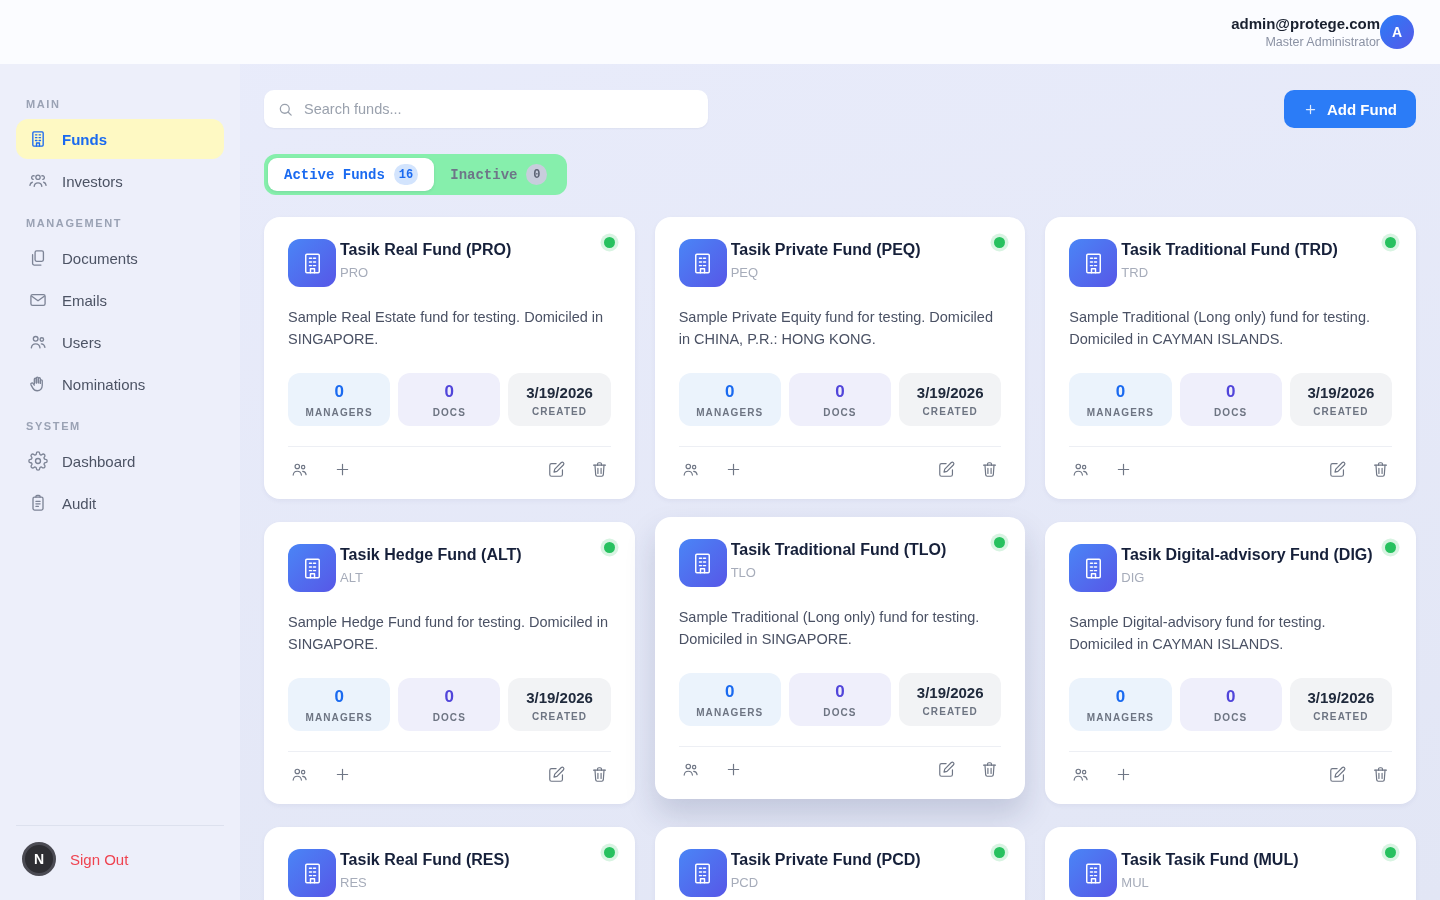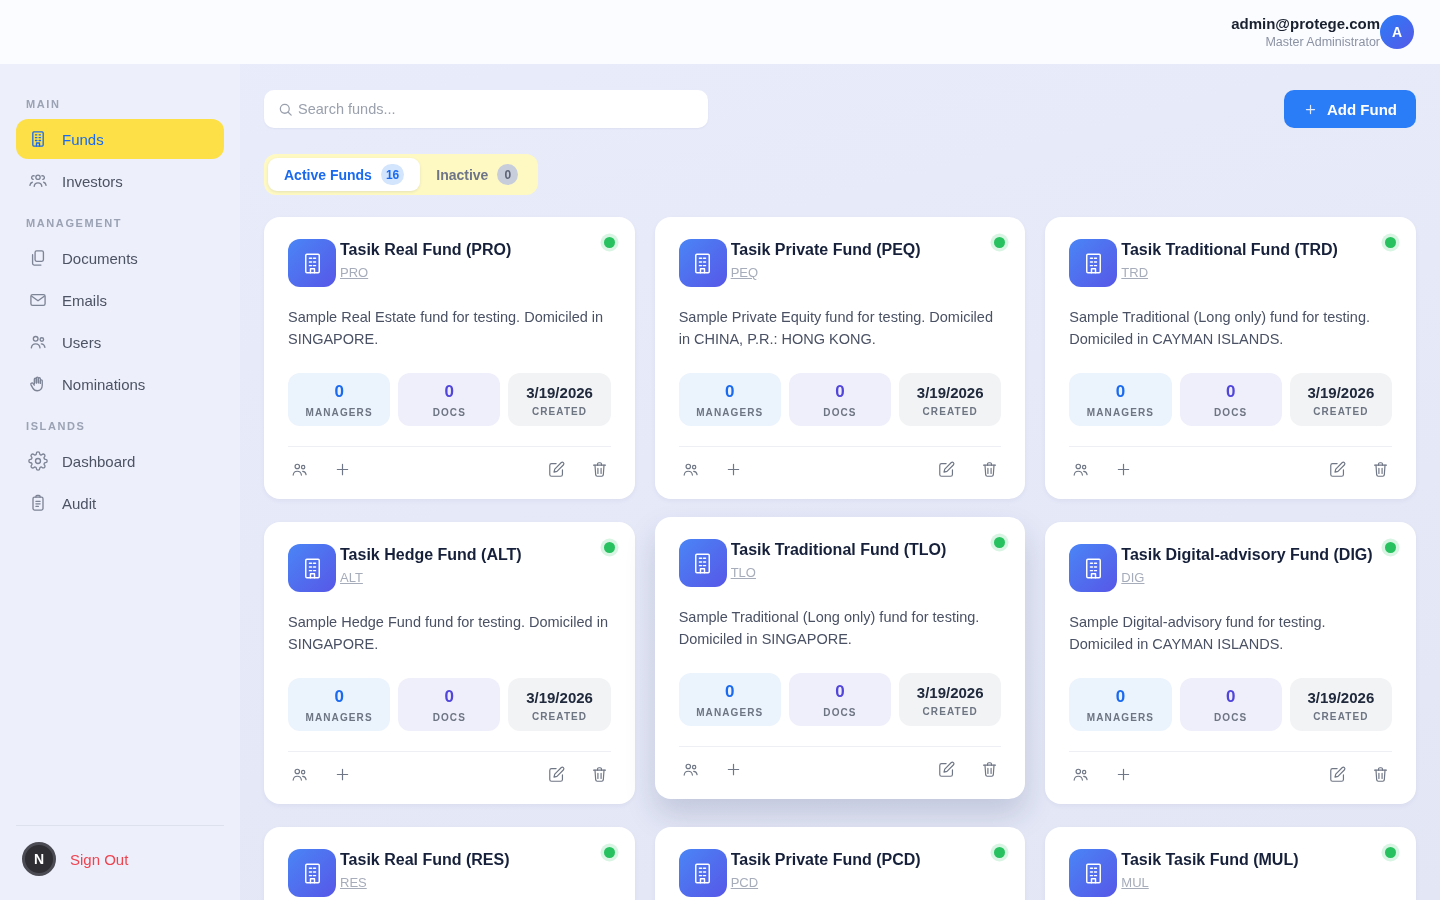--- a/index.html
+++ b/index.html
@@ -36,58 +36,58 @@
     font-size:11px; font-weight:bold; letter-spacing:1.6px;
     color:#9aa2b4; margin:16px 10px 9px;
   }
   .nav-section:first-child .section-label { }
   .nav-item {
     display:flex; align-items:center; gap:14px;
     padding:10px 12px; border-radius:12px;
     color:#4c5364; font-size:15px; cursor:pointer; margin-bottom:2px;
   }
   .nav-item svg { width:20px; height:20px; stroke:#7d8496; fill:none; stroke-width:1.6; stroke-linecap:round; stroke-linejoin:round; flex-shrink:0; }
-  .nav-item.active { background:#fde047; color:var(--link-blue,#1a6af0); font-weight:normal; }
+  .nav-item.active { background:#fef9c3; color:var(--link-blue,#1a6af0); font-weight:bold; }
   .nav-item.active svg { stroke:var(--link-blue,#1a6af0); }
   .sidebar-footer {
     margin-top:auto; border-top:1px solid #dde1ee;
     padding:16px 6px 2px; display:flex; align-items:center; gap:14px;
   }
   .logo-circle {
     width:34px; height:34px; border-radius:50%;
     background:#2e2e33; border:3px solid #4b4b53;
     color:#fff; font-weight:bold; font-size:14px;
     display:flex; align-items:center; justify-content:center;
   }
   .signout { color:var(--signout-red,#ef4350); font-size:15px; cursor:pointer; }
   
   .main {
     position:fixed; left:240px; top:64px; right:0; bottom:0;
     padding:26px 24px; overflow:hidden;
   }
   .toolbar { display:flex; align-items:center; justify-content:space-between; }
   .search-box {
     width:444px; height:38px; background:#fff; border-radius:10px;
-    display:flex; align-items:center; gap:4px; padding:0 13px;
+    display:flex; align-items:center; gap:10px; padding:0 13px;
     box-shadow:0 1px 2px rgba(20,30,70,.05);
   }
   .search-box svg { width:17px; height:17px; stroke:#9aa1ad; fill:none; stroke-width:1.8; stroke-linecap:round; }
   .search-input {
     flex:1; border:none; outline:none; background:transparent;
     font-size:14.5px; color:#333; font-family:inherit;
   }
   .search-input::placeholder { color:#9aa1ad; }
   .add-fund {
     height:38px; padding:0 19px; border:none; border-radius:10px;
     background:var(--accent-blue,#2b7cf7); color:#fff; font-size:15px; font-weight:bold;
     display:flex; align-items:center; gap:9px; cursor:pointer; font-family:inherit;
   }
   .add-fund svg { width:15px; height:15px; stroke:rgba(255,255,255,.85); fill:none; stroke-width:2; stroke-linecap:round; }
   
-  .tabs { margin-top:26px; display:inline-flex; background:#fef9c3; border-radius:12px; padding:4px; }
+  .tabs { margin-top:26px; display:inline-flex; background:#86efac; border-radius:12px; padding:4px;font-family:Liberation Mono, monospace; }
   .tab {
     display:flex; align-items:center; gap:9px; padding:6px 16px;
     border-radius:9px; font-size:14px; font-weight:bold;
     color:#6e7588; cursor:pointer;
   }
   .tab.active { background:#fff; color:var(--link-blue,#1a6af0); box-shadow:0 1px 3px rgba(20,30,70,.1); }
   .badge {
     min-width:21px; height:21px; padding:0 5px; border-radius:11px;
     display:flex; align-items:center; justify-content:center;
     font-size:12px; font-weight:bold;
@@ -111,21 +111,21 @@
     width:48px; height:48px; border-radius:12px; flex-shrink:0;
     background:linear-gradient(135deg,#4a85f6 0%,#5757e7 100%);
     display:flex; align-items:center; justify-content:center;
   }
   .fund-icon svg { width:27px; height:27px; stroke:#fff; fill:none; stroke-width:1.3; stroke-linecap:round; stroke-linejoin:round; }
   .titles { min-width:0; flex:1; padding-top:2px; padding-right:6px; }
   .card-title {
     font-size:16px; font-weight:bold; color:#16203a;
     white-space:nowrap; overflow:hidden; text-overflow:ellipsis;
   }
-  .card-code { font-size:13px; color:#a6acba; margin-top:6px;text-decoration:underline; }
+  .card-code { font-size:13px; color:#a6acba; margin-top:6px; }
   .status-dot {
     position:absolute; top:20px; right:20px;
     width:11px; height:11px; border-radius:50%;
     background:var(--status-green,#27c15f);
     box-shadow:0 0 0 3.5px rgba(39,193,95,.18);
   }
   .card-desc { margin-top:20px; font-size:14.5px; color:#4a5164; line-height:1.5; height:46px; }
   .card-stats { display:flex; gap:8px; margin-top:20px; }
   .stat { flex:1; border-radius:12px; text-align:center; padding:9px 2px 8px; }
   .stat-value { font-size:17px; font-weight:bold; }
@@ -223,21 +223,21 @@
               <path d="M7.6 11.6V6.2a1.2 1.2 0 0 1 2.4 0v4.6"></path>
               <path d="M10 10.6V4.9a1.2 1.2 0 0 1 2.4 0v5.6"></path>
               <path d="M12.4 10.5V5.7a1.2 1.2 0 0 1 2.4 0v5.5"></path>
               <path d="M14.8 11.2V8.1a1.15 1.15 0 0 1 2.3 0v5.4c0 3.9-2.5 6.6-6 6.6-2.6 0-4.2-1.1-5.3-3.1l-2.2-4c-.4-.8-.2-1.7.6-2.1.7-.4 1.6-.1 2.1.6l1.3 1.9"></path>
             </svg>
           </span>
           <span>Nominations</span>
         </div>
       </div>
       <div class="nav-section">
-        <div class="section-label">ISLANDS</div>
+        <div class="section-label">SYSTEM</div>
         <div class="nav-item">
           <span style="display: flex;">
             <svg viewBox="0 0 24 24">
               <circle cx="12" cy="12" r="3"></circle>
               <path d="M19.4 15a1.65 1.65 0 0 0 .33 1.82l.06.06a2 2 0 1 1-2.83 2.83l-.06-.06a1.65 1.65 0 0 0-1.82-.33 1.65 1.65 0 0 0-1 1.51V21a2 2 0 1 1-4 0v-.09A1.65 1.65 0 0 0 9 19.4a1.65 1.65 0 0 0-1.82.33l-.06.06a2 2 0 1 1-2.83-2.83l.06-.06a1.65 1.65 0 0 0 .33-1.82 1.65 1.65 0 0 0-1.51-1H3a2 2 0 1 1 0-4h.09A1.65 1.65 0 0 0 4.6 9a1.65 1.65 0 0 0-.33-1.82l-.06-.06a2 2 0 1 1 2.83-2.83l.06.06a1.65 1.65 0 0 0 1.82.33H9a1.65 1.65 0 0 0 1-1.51V3a2 2 0 1 1 4 0v.09a1.65 1.65 0 0 0 1 1.51 1.65 1.65 0 0 0 1.82-.33l.06-.06a2 2 0 1 1 2.83 2.83l-.06.06a1.65 1.65 0 0 0-.33 1.82V9a1.65 1.65 0 0 0 1.51 1H21a2 2 0 1 1 0 4h-.09a1.65 1.65 0 0 0-1.51 1z"></path>
             </svg>
           </span>
           <span>Dashboard</span>
         </div>
         <div class="nav-item">

